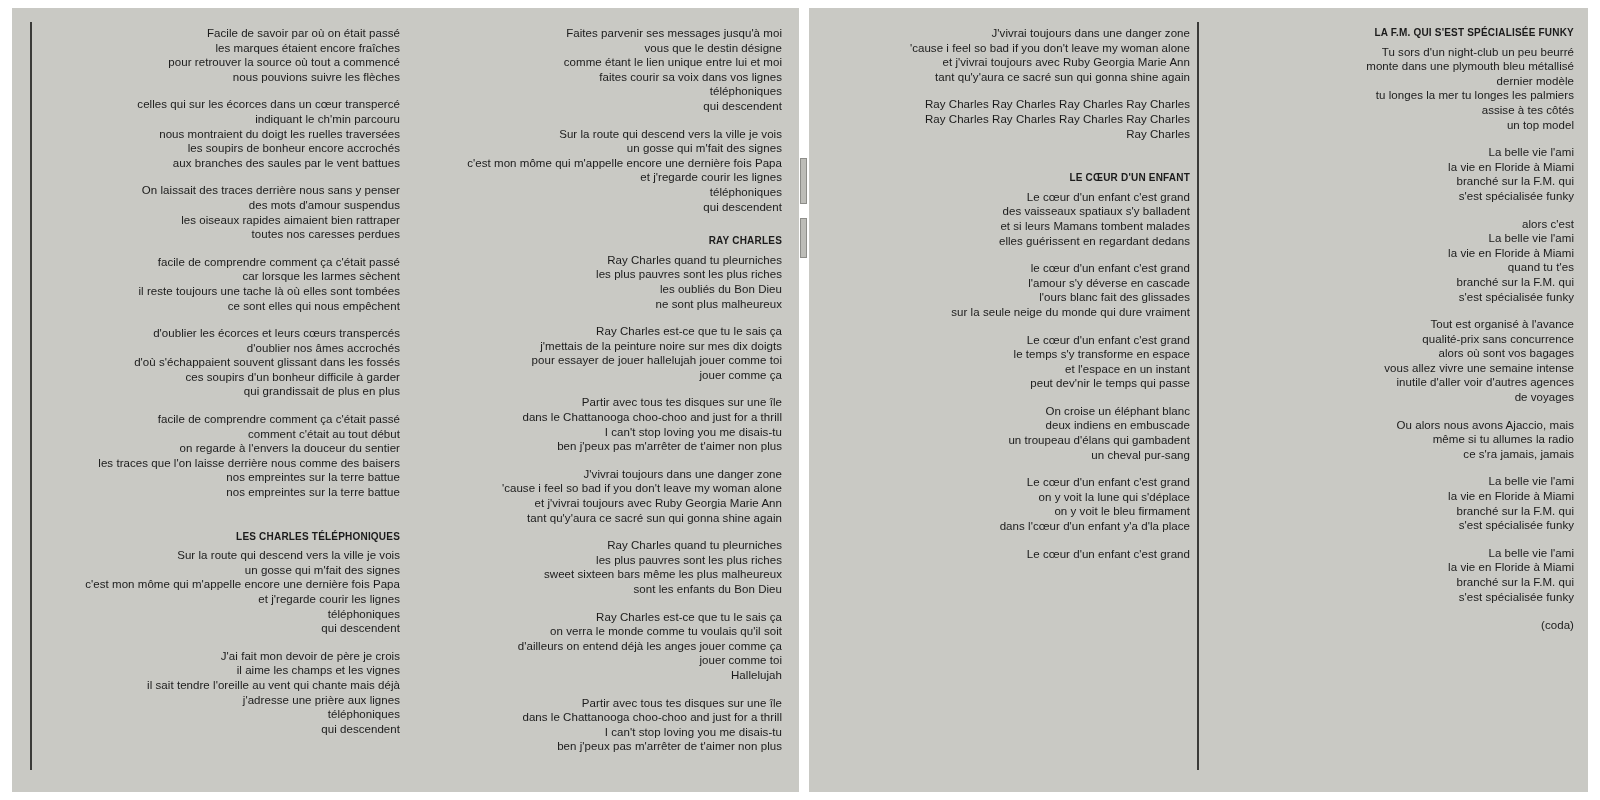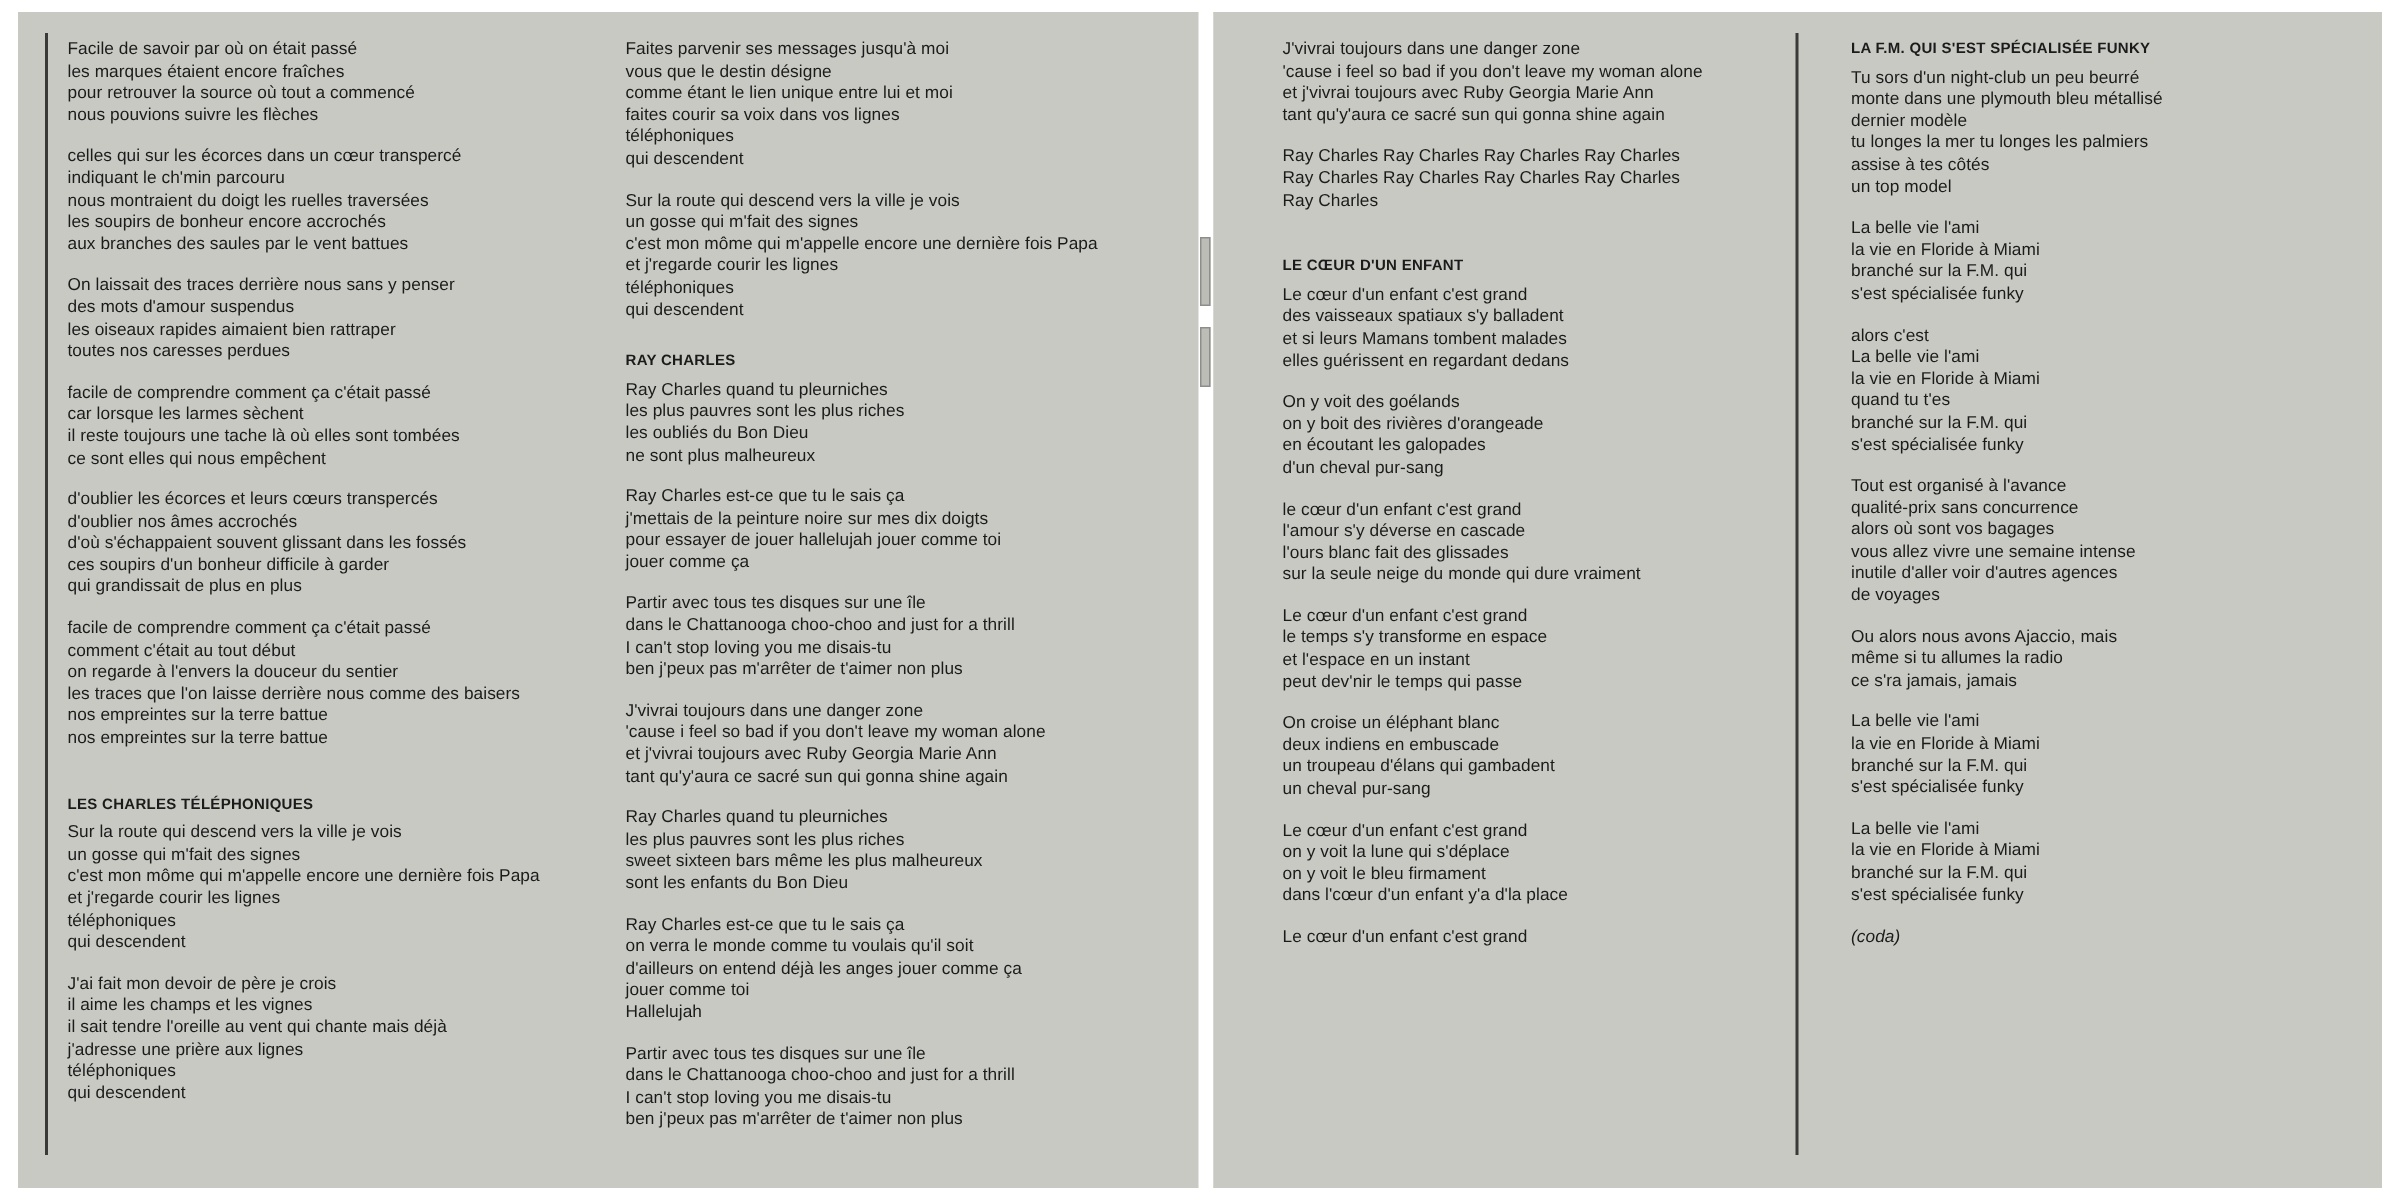--- a/index.html
+++ b/index.html
@@ -66,41 +66,42 @@
   .rule-left-outer { left: 18px; }
   .rule-right-inner { left: 1185px; }
 
   .col {
     position: absolute;
     top: 18px;
     font-size: 11.5px;
     line-height: 14.6px;
     color: #1b1b1b;
     letter-spacing: 0.05px;
+    text-align: right;
   }
   .col-1 { left: 33px;  width: 355px; }
   .col-2 { left: 405px; width: 365px; }
   .col-3 { left: 843px; width: 335px; }
   .col-4 { left: 1222px; width: 340px; }
 
   .stanza {
     margin: 0 0 13px 0;
     white-space: pre-line;
   }
   .stanza:last-child { margin-bottom: 0; }
 
   .song-title {
     font-weight: bold;
     font-size: 10px;
     letter-spacing: 0.2px;
     margin: 0 0 4px 0;
   }
   .title-spacer-lg { margin-top: 30px; }
   .title-spacer-md { margin-top: 20px; }
-  .coda { margin-top: 14px; font-style: italic; }
+  .coda { margin-top: 14px; }
 </style>
 </head>
 <body>
 
 <div class="booklet">
 
   <div class="page-left"></div>
   <div class="gutter"></div>
   <div class="page-right"></div>
   <div class="staple staple-1"></div>
@@ -204,24 +205,20 @@
 et j'vivrai toujours avec Ruby Georgia Marie Ann
 tant qu'y'aura ce sacré sun qui gonna shine again</div>
     <div class="stanza">Ray Charles Ray Charles Ray Charles Ray Charles
 Ray Charles Ray Charles Ray Charles Ray Charles
 Ray Charles</div>
     <div class="song-title title-spacer-lg">LE CŒUR D'UN ENFANT</div>
     <div class="stanza">Le cœur d'un enfant c'est grand
 des vaisseaux spatiaux s'y balladent
 et si leurs Mamans tombent malades
 elles guérissent en regardant dedans</div>
-    <div class="stanza">On y voit des goélands
-on y boit des rivières d'orangeade
-en écoutant les galopades
-d'un cheval pur-sang</div>
     <div class="stanza">le cœur d'un enfant c'est grand
 l'amour s'y déverse en cascade
 l'ours blanc fait des glissades
 sur la seule neige du monde qui dure vraiment</div>
     <div class="stanza">Le cœur d'un enfant c'est grand
 le temps s'y transforme en espace
 et l'espace en un instant
 peut dev'nir le temps qui passe</div>
     <div class="stanza">On croise un éléphant blanc
 deux indiens en embuscade

